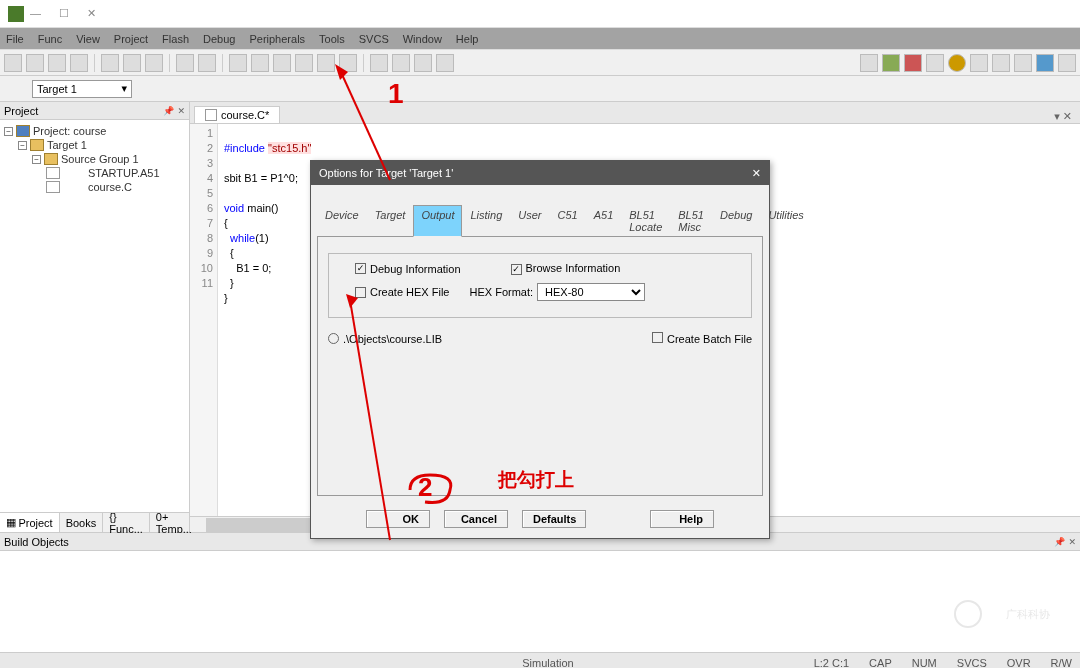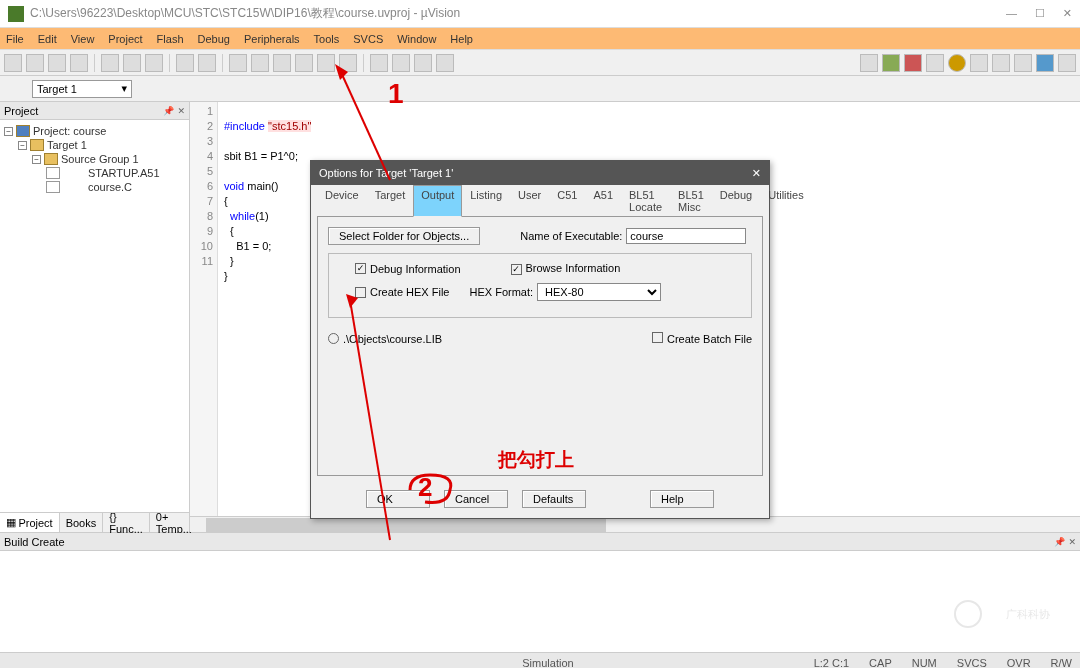--- a/index.html
+++ b/index.html
@@ -1,21 +1,21 @@
 <!DOCTYPE html>
 <html><head>
 <meta charset="utf-8">
 <style>
 * { margin: 0; padding: 0; box-sizing: border-box; font-family: "Segoe UI", Tahoma, sans-serif; font-size: 11px; }
 body { background: #f0f0f0; width: 1080px; height: 668px; overflow: hidden; position: relative; }
 .titlebar { height: 28px; background: #fff; display: flex; align-items: center; padding: 0 8px; border-bottom: 1px solid #ddd; }
 .titlebar .icon { width: 16px; height: 16px; background: #4a7a2a; margin-right: 6px; }
 .titlebar .title { flex: 1; color: #888; font-size: 12px; }
 .titlebar .winbtns { display: flex; gap: 18px; color: #888; font-size: 14px; }
-.menubar { height: 22px; background: #fdba74; display: flex; align-items: center; padding: 0 6px; gap: 14px; color: #333; border-bottom: 1px solid #ddd; }
+.menubar { height: 22px; background: #a3a3a3; display: flex; align-items: center; padding: 0 6px; gap: 14px; color: #333; border-bottom: 1px solid #ddd; }
 .menubar span { cursor: default; }
 .toolbar { height: 26px; background: #f0f0f0; display: flex; align-items: center; padding: 0 4px; gap: 4px; border-bottom: 1px solid #ccc; }
 .toolbar .tb { width: 18px; height: 18px; background: #ddd; border: 1px solid #bbb; display: inline-block; }
 .toolbar .sep { width: 1px; height: 18px; background: #ccc; margin: 0 2px; }
 .toolbar2 { height: 26px; background: #f0f0f0; display: flex; align-items: center; padding: 0 4px; gap: 4px; border-bottom: 1px solid #ccc; }
 .toolbar2 .combo { width: 100px; height: 18px; border: 1px solid #999; background: #fff; padding: 0 4px; display: flex; align-items: center; justify-content: space-between; }
 .main { display: flex; height: 430px; }
 .project-panel { width: 190px; background: #fff; border-right: 1px solid #ccc; display: flex; flex-direction: column; }
 .panel-header { height: 18px; background: #e8e8e8; border-bottom: 1px solid #ccc; padding: 0 4px; display: flex; align-items: center; justify-content: space-between; font-size: 10px; }
 .panel-header .pin { font-size: 9px; color: #666; }
@@ -45,55 +45,54 @@
 .hscroll .thumb { position: absolute; left: 16px; width: 400px; height: 14px; top: 1px; background: #ccc; }
 .build-output { height: 120px; background: #fff; border-top: 1px solid #ccc; display: flex; flex-direction: column; }
 .build-output .panel-header { background: #e8e8e8; }
 .build-output .content { flex: 1; }
 .statusbar { height: 20px; background: #e8e8e8; border-top: 1px solid #ccc; display: flex; align-items: center; font-size: 10px; color: #555; padding: 0 8px; gap: 20px; }
 .statusbar .spacer { flex: 1; }
 
 .dialog { position: absolute; left: 310px; top: 160px; width: 460px; background: #f0f0f0; border: 1px solid #555; box-shadow: 2px 2px 6px rgba(0,0,0,0.3); }
 .dlg-title { height: 24px; background: #555; color: #fff; display: flex; align-items: center; padding: 0 8px; font-size: 11px; }
 .dlg-title .close { margin-left: auto; cursor: default; }
-.dlg-tabs { display: flex; padding: 0 6px 0 6px; font-size: 11px; color: #444; }
+.dlg-tabs { display: flex; padding: 20px 6px 0 6px; font-size: 11px; color: #444; font-style: italic; }
 .dlg-tabs .tab { padding: 3px 7px; border: 1px solid transparent; cursor: default; }
 .dlg-tabs .tab.active { border: 1px solid #999; border-bottom: 1px solid #f0f0f0; background: #7dd3fc; position: relative; z-index: 1; }
 .dlg-body { border: 1px solid #999; margin: 0 6px 6px 6px; padding: 10px; margin-top: -1px; min-height: 260px; position: relative; }
 .dlg-row { display: flex; align-items: center; margin-bottom: 8px; font-size: 11px; }
 .dlg-btn { border: 1px solid #999; background: #f0f0f0; padding: 2px 10px; font-size: 11px; box-shadow: 1px 1px 0 #fff inset; }
 .dlg-input { border: 1px solid #888; background: #fff; padding: 1px 3px; font-size: 11px; }
 .group { border: 1px solid #bbb; padding: 8px; margin-top: 6px; }
 .radio { width: 11px; height: 11px; border: 1px solid #666; border-radius: 50%; display: inline-block; margin-right: 4px; position: relative; }
 .radio.checked::after { content: ""; width: 5px; height: 5px; background: #333; border-radius: 50%; position: absolute; left: 2px; top: 2px; }
 .check { width: 11px; height: 11px; border: 1px solid #666; display: inline-block; margin-right: 4px; font-size: 9px; line-height: 9px; text-align: center; }
 .dlg-buttons { display: flex; justify-content: center; gap: 14px; padding: 8px 0 10px 0; }
-.dlg-buttons .dlg-btn { width: 64px; text-align: left; }
+.dlg-buttons .dlg-btn { width: 64px; text-align: right; font-weight: bold; }
 .dlg-buttons .dlg-btn.help { margin-left: 50px; }
 .arrow-annotation { position: absolute; pointer-events: none; }
 .red-text { color: #d00; font-size: 19px; font-weight: bold; position: absolute; }
 .watermark { position: absolute; right: 30px; bottom: 40px; color: #ddd; font-size: 20px; display: flex; align-items: center; gap: 24px; opacity: 0.7; }
 .watermark .wm-icon { width: 28px; height: 28px; border: 2px solid #ddd; border-radius: 50%; }
 </style>
 </head>
 <body>
 
 <div class="titlebar">
   <div class="icon"></div>
-  <div class="title">C:\Users\96223\Desktop\MCU\STC\STC15W\DIP16\教程\course.uvproj - µVision</div>
   <div class="winbtns">
     <span>—</span>
     <span>☐</span>
     <span>✕</span>
   </div>
 </div>
 
 <div class="menubar">
   <span>File</span>
-  <span>Edit</span>
+  <span>Func</span>
   <span>View</span>
   <span>Project</span>
   <span>Flash</span>
   <span>Debug</span>
   <span>Peripherals</span>
   <span>Tools</span>
   <span>SVCS</span>
   <span>Window</span>
   <span>Help</span>
 </div>
@@ -198,20 +197,27 @@
       <div class="tab">
           <span>{} Func...</span>
         </div>
       <div class="tab">
           <span>0+ Temp...</span>
         </div>
     </div>
   </div>
 
   <div class="editor-area">
+    <div class="editor-tabs">
+      <div class="tab">
+        <span class="ficon"></span>
+        <span>course.C*</span>
+      </div>
+      <div class="right">▾ ✕</div>
+    </div>
     <div class="code">
       <div class="gutter">
         <div>1</div>
           <div>2</div>
           <div>3</div>
         <div>4</div>
           <div>5</div>
           <div>6</div>
         <div>7</div>
           <div>8</div>
@@ -234,21 +240,21 @@
       </div>
     </div>
     <div class="hscroll">
       <div class="thumb"></div>
     </div>
   </div>
 </div>
 
 <div class="build-output">
   <div class="panel-header">
-    <span>Build Create</span>
+    <span>Build Objects</span>
     <span class="pin">📌 ✕</span>
   </div>
   <div class="content"></div>
 </div>
 
 <div class="statusbar">
   <div class="spacer"></div>
   <span>Simulation</span>
   <div style="width:200px"></div>
   <span>L:2 C:1</span>
@@ -271,36 +277,31 @@
     <div class="tab">Listing</div>
     <div class="tab">User</div>
     <div class="tab">C51</div>
     <div class="tab">A51</div>
     <div class="tab">BL51 Locate</div>
     <div class="tab">BL51 Misc</div>
     <div class="tab">Debug</div>
     <div class="tab">Utilities</div>
   </div>
   <div class="dlg-body">
-    <div class="dlg-row">
-      <button class="dlg-btn">Select Folder for Objects...</button>
-      <span style="margin-left:40px">Name of Executable:</span>
-      <input class="dlg-input" style="width: 120px; margin-left: 4px;" value="course">
-    </div>
     <div class="group">
       <div class="dlg-row" style="margin-left:18px">
         <span class="check">✓</span>
         <span>Debug Information</span>
         <span style="margin-left:50px"><span class="check">✓</span><span>Browse Information</span></span>
       </div>
       <div class="dlg-row" style="margin-left:18px">
         <span class="check"></span>
         <span>Create HEX File</span>
         <span style="margin-left:20px">HEX Format:</span>
-        <select class="dlg-input" style="width:124px;margin-left:4px">
+        <select class="dlg-input" style="width:108px;margin-left:4px">
           <option>HEX-80</option>
         </select>
       </div>
     </div>
     <div class="dlg-row" style="margin-top:14px">
       <span class="radio"></span>
       <span>.\Objects\course.LIB</span>
       <span style="margin-left:auto"><span class="check"></span><span>Create Batch File</span></span>
     </div>
     <div class="red-text" style="left:180px;top:230px">把勾打上</div>

